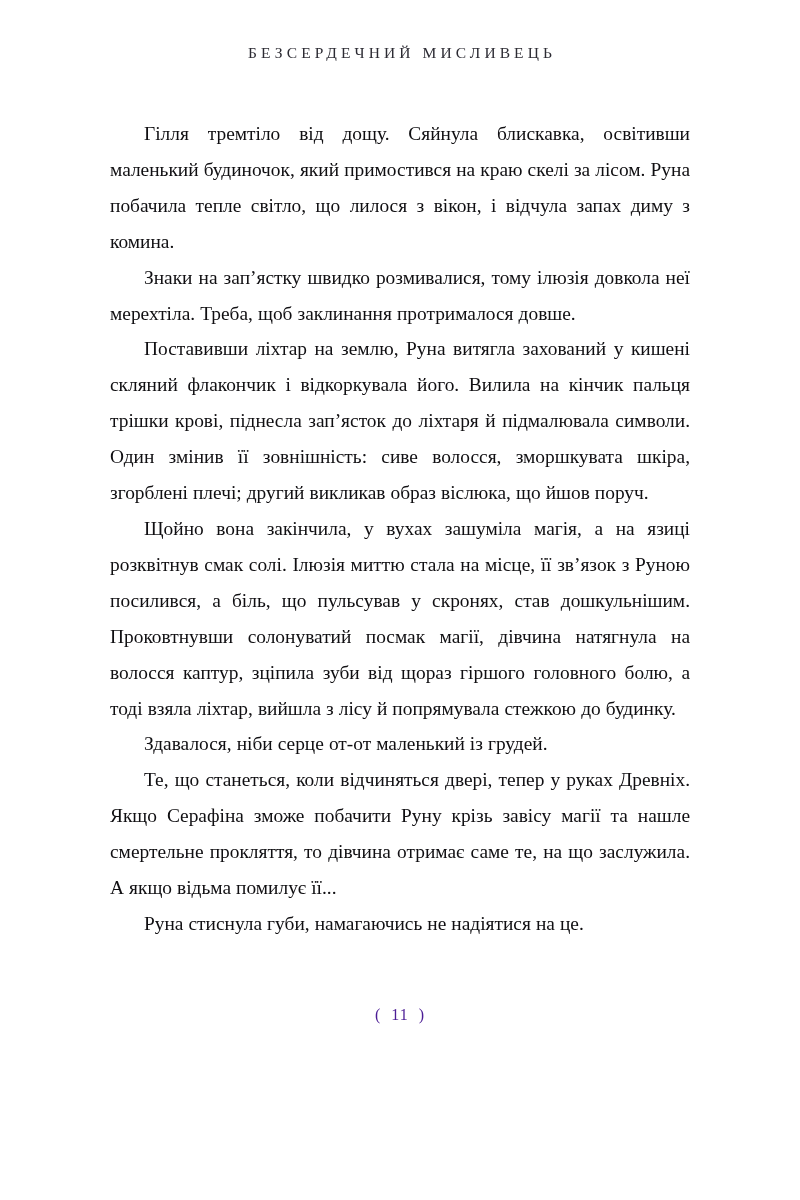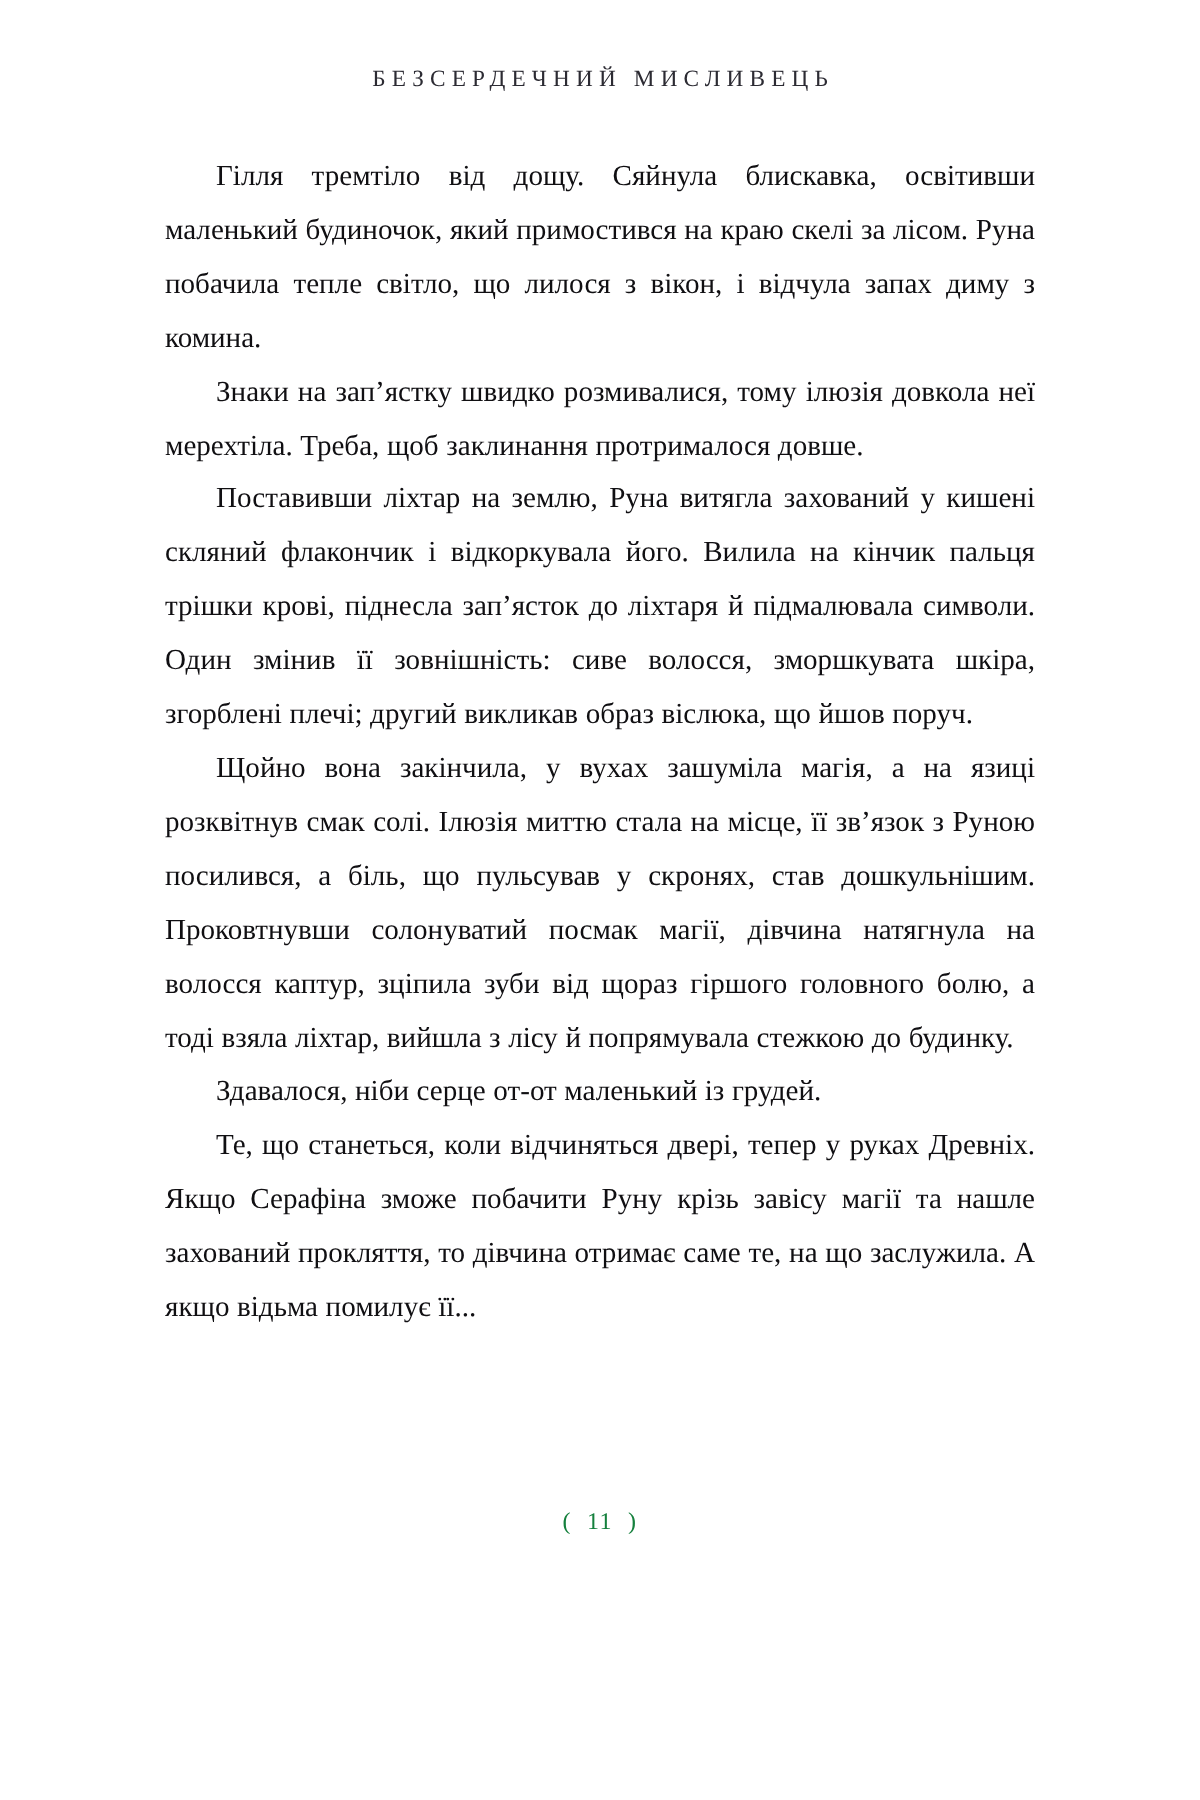--- a/index.html
+++ b/index.html
@@ -26,21 +26,21 @@
     font-family: "Liberation Serif", "DejaVu Serif", serif;
     font-size: 15.5px;
     letter-spacing: 4.1px;
     text-indent: 4.1px;
     color: #2c2b33;
     font-weight: 400;
     white-space: nowrap;
   }
   .text-block {
     position: absolute;
-    top: 100px;
+    top: 116px;
     left: 110px;
     width: 580px;
   }
   .para {
     margin: 0;
     text-align: justify;
     text-align-last: left;
     font-size: 19.4px;
     line-height: 35.9px;
     text-indent: 34px;
@@ -48,36 +48,37 @@
     -webkit-hyphens: manual;
     word-spacing: 0.2px;
   }
   .folio {
     position: absolute;
     bottom: 36px;
     left: 0;
     right: 0;
     text-align: center;
     font-size: 16px;
-    color: #15803d;
+    color: #4c1d95;
     letter-spacing: 1px;
     white-space: pre;
   }
 </style>
 </head>
 <body>
 
 <div class="page">
 
   <div class="running-head">БЕЗСЕРДЕЧНИЙ МИСЛИВЕЦЬ</div>
 
   <div class="text-block">
     <p class="para">Гілля тремтіло від дощу. Сяйнула блискавка, освітивши маленький будиночок, який примостився на краю скелі за лісом. Руна побачила тепле світло, що лилося з вікон, і відчула запах диму з комина.</p>
     <p class="para">Знаки на зап’ястку швидко розмивалися, тому ілюзія довкола неї мерехтіла. Треба, щоб заклинання протрималося довше.</p>
     <p class="para">Поставивши ліхтар на землю, Руна витягла захований у кишені скляний флакончик і відкоркувала його. Вилила на кінчик пальця трішки крові, піднесла зап’ясток до ліхтаря й підмалювала символи. Один змінив її зовнішність: сиве волосся, зморшкувата шкіра, згорблені плечі; другий викликав образ віслюка, що йшов поруч.</p>
     <p class="para">Щойно вона закінчила, у вухах зашуміла магія, а на язиці розквітнув смак солі. Ілюзія миттю стала на місце, її зв’язок з Руною посилився, а біль, що пульсував у скронях, став дошкульнішим. Проковтнувши солонуватий посмак магії, дівчина натягнула на волосся каптур, зціпила зуби від щораз гіршого головного болю, а тоді взяла ліхтар, вийшла з лісу й попрямувала стежкою до будинку.</p>
     <p class="para">Здавалося, ніби серце от-от маленький із грудей.</p>
-    <p class="para">Те, що станеться, коли відчиняться двері, тепер у руках Древніх. Якщо Серафіна зможе побачити Руну крізь завісу магії та нашле захований прокляття, то дівчина отримає саме те, на що заслужила. А якщо відьма помилує її...</p>
+    <p class="para">Те, що станеться, коли відчиняться двері, тепер у руках Древніх. Якщо Серафіна зможе побачити Руну крізь завісу магії та нашле смертельне прокляття, то дівчина отримає саме те, на що заслужила. А якщо відьма помилує її...</p>
+    <p class="para">Руна стиснула губи, намагаючись не надіятися на це.</p>
   </div>
 
   <div class="folio">(  11  )</div>
 
 </div>
 
 </body></html>

